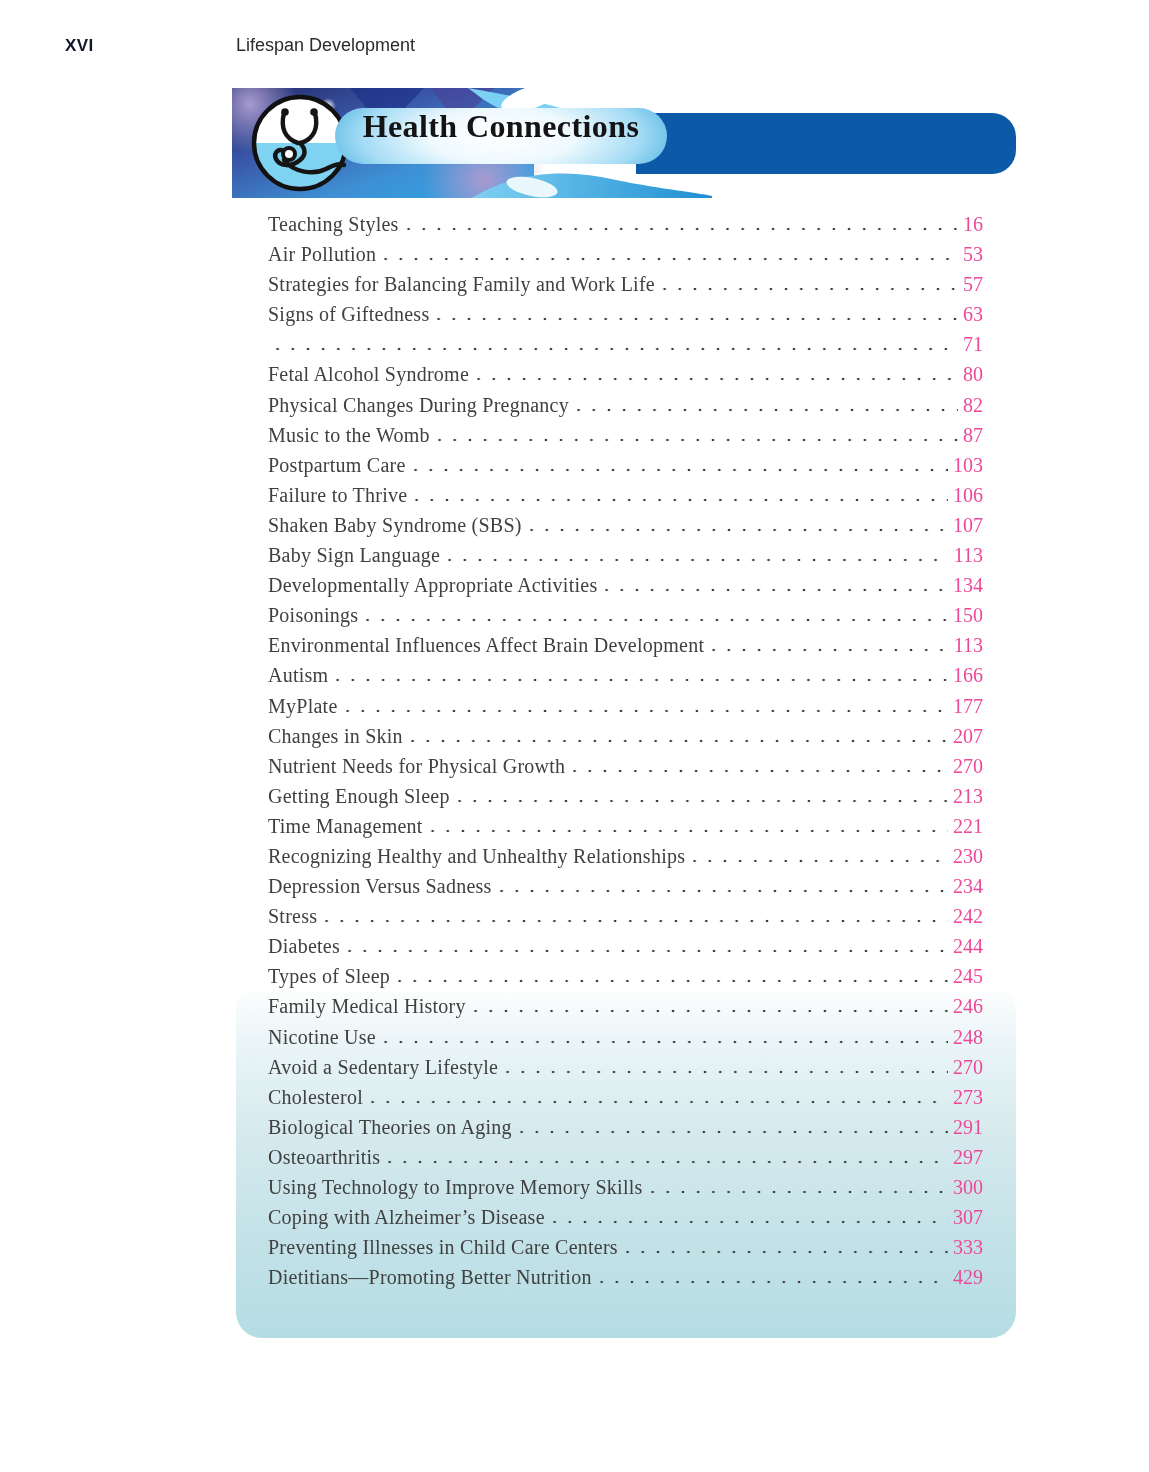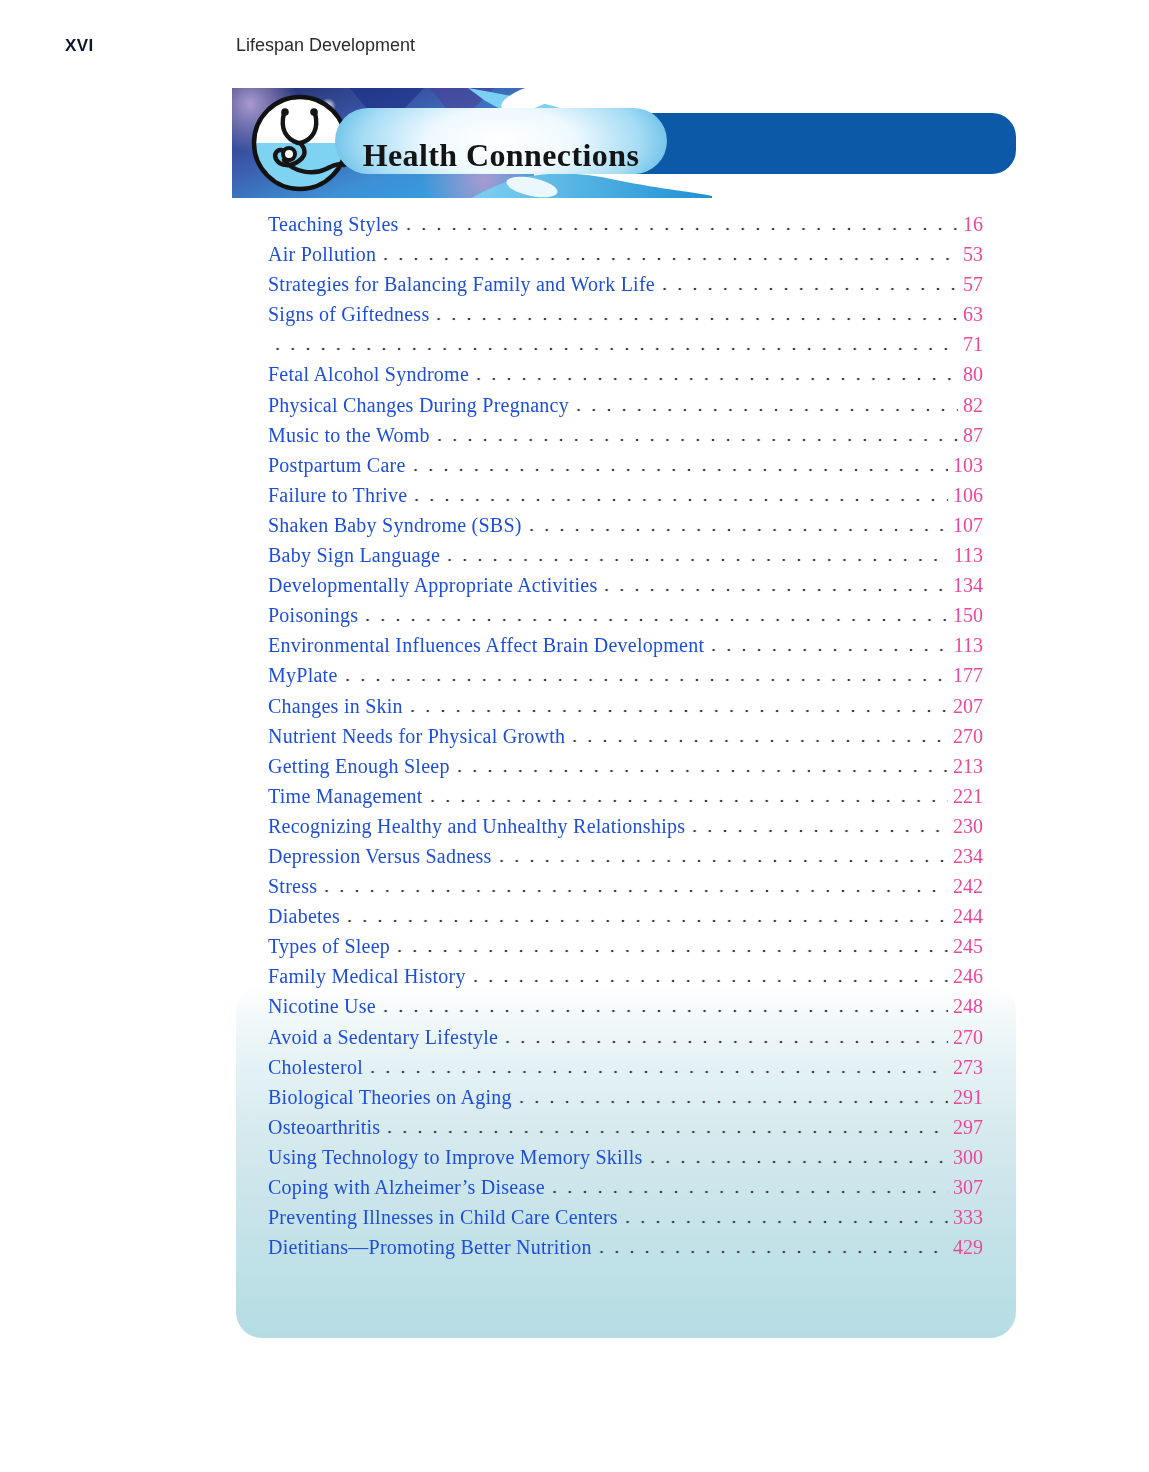--- a/index.html
+++ b/index.html
@@ -10,38 +10,38 @@
   .folio{position:absolute;left:65px;top:36px;font-family:"Liberation Sans",sans-serif;
          font-weight:bold;font-size:17px;letter-spacing:.4px;color:#0f172a;}
   .running-head{position:absolute;left:236px;top:35px;font-family:"Liberation Sans",sans-serif;
          font-size:18px;color:#2b2b2b;text-align:right;}
 
   
   .banner{position:absolute;left:232px;top:88px;width:784px;height:110px;}
   .banner .bar{position:absolute;left:404px;top:25px;width:380px;height:61px;
          background:#0c59a7;border-radius:0 24px 24px 0;z-index:1;}
   .banner .art{position:absolute;left:0;top:0;z-index:2;}
-  .banner .capsule{position:absolute;left:103px;top:20px;width:332px;height:66px;
-         border-radius:33px;z-index:3;display:flex;align-items:flex-end;justify-content:center;
+  .banner .capsule{position:absolute;left:103px;top:20px;width:332px;height:56px;
+         border-radius:33px;z-index:3;display:flex;align-items:flex-start;justify-content:center;
          background:radial-gradient(ellipse 58% 130% at 50% 50%,
             #ffffff 0%, #eef9fe 38%, #a5dcf5 72%, #48b0e0 100%);}
   .banner-title{font-family:"Liberation Serif",serif;font-weight:bold;font-size:32px;
          color:#141414;letter-spacing:.4px;white-space:nowrap;}
 
   
   .highlight-panel{position:absolute;left:236px;top:984px;width:780px;height:354px;
          border-radius:26px;z-index:0;
          background:linear-gradient(180deg,
             rgba(226,241,244,0) 0%, rgba(218,237,241,.55) 16%,
             #d6eaee 42%, #c3e2e8 72%, #b4dde3 100%);}
 
   
   .toc{position:absolute;left:268px;top:209px;width:715px;z-index:2;}
   .toc-row{display:flex;align-items:baseline;line-height:30.1px;font-size:20px;}
-  .toc-row .t{white-space:nowrap;letter-spacing:.25px;color:#1d4ed8;}
+  .toc-row .t{white-space:nowrap;letter-spacing:.25px;color:#404040;}
   .toc-row .leader{flex:1;height:4px;margin:0 5px 0 2px;
          background-image:radial-gradient(circle,#3c3c3c 1.15px,rgba(0,0,0,0) 1.6px);
          background-size:15.2px 4px;background-repeat:repeat-x;background-position:0 100%;}
   .toc-row .p{white-space:nowrap;color:#ec4899;}
 </style>
 </head>
 <body>
 
 <div id="page">
 
@@ -178,20 +178,25 @@
         <span class="t">Poisonings</span>
         <span class="leader"></span>
         <span class="p">150</span>
       </div>
       <div class="toc-row">
         <span class="t">Environmental Influences Affect Brain Development</span>
         <span class="leader"></span>
         <span class="p">113</span>
       </div>
       <div class="toc-row">
+        <span class="t">Autism</span>
+        <span class="leader"></span>
+        <span class="p">166</span>
+      </div>
+      <div class="toc-row">
         <span class="t">MyPlate</span>
         <span class="leader"></span>
         <span class="p">177</span>
       </div>
       <div class="toc-row">
         <span class="t">Changes in Skin</span>
         <span class="leader"></span>
         <span class="p">207</span>
       </div>
       <div class="toc-row">

